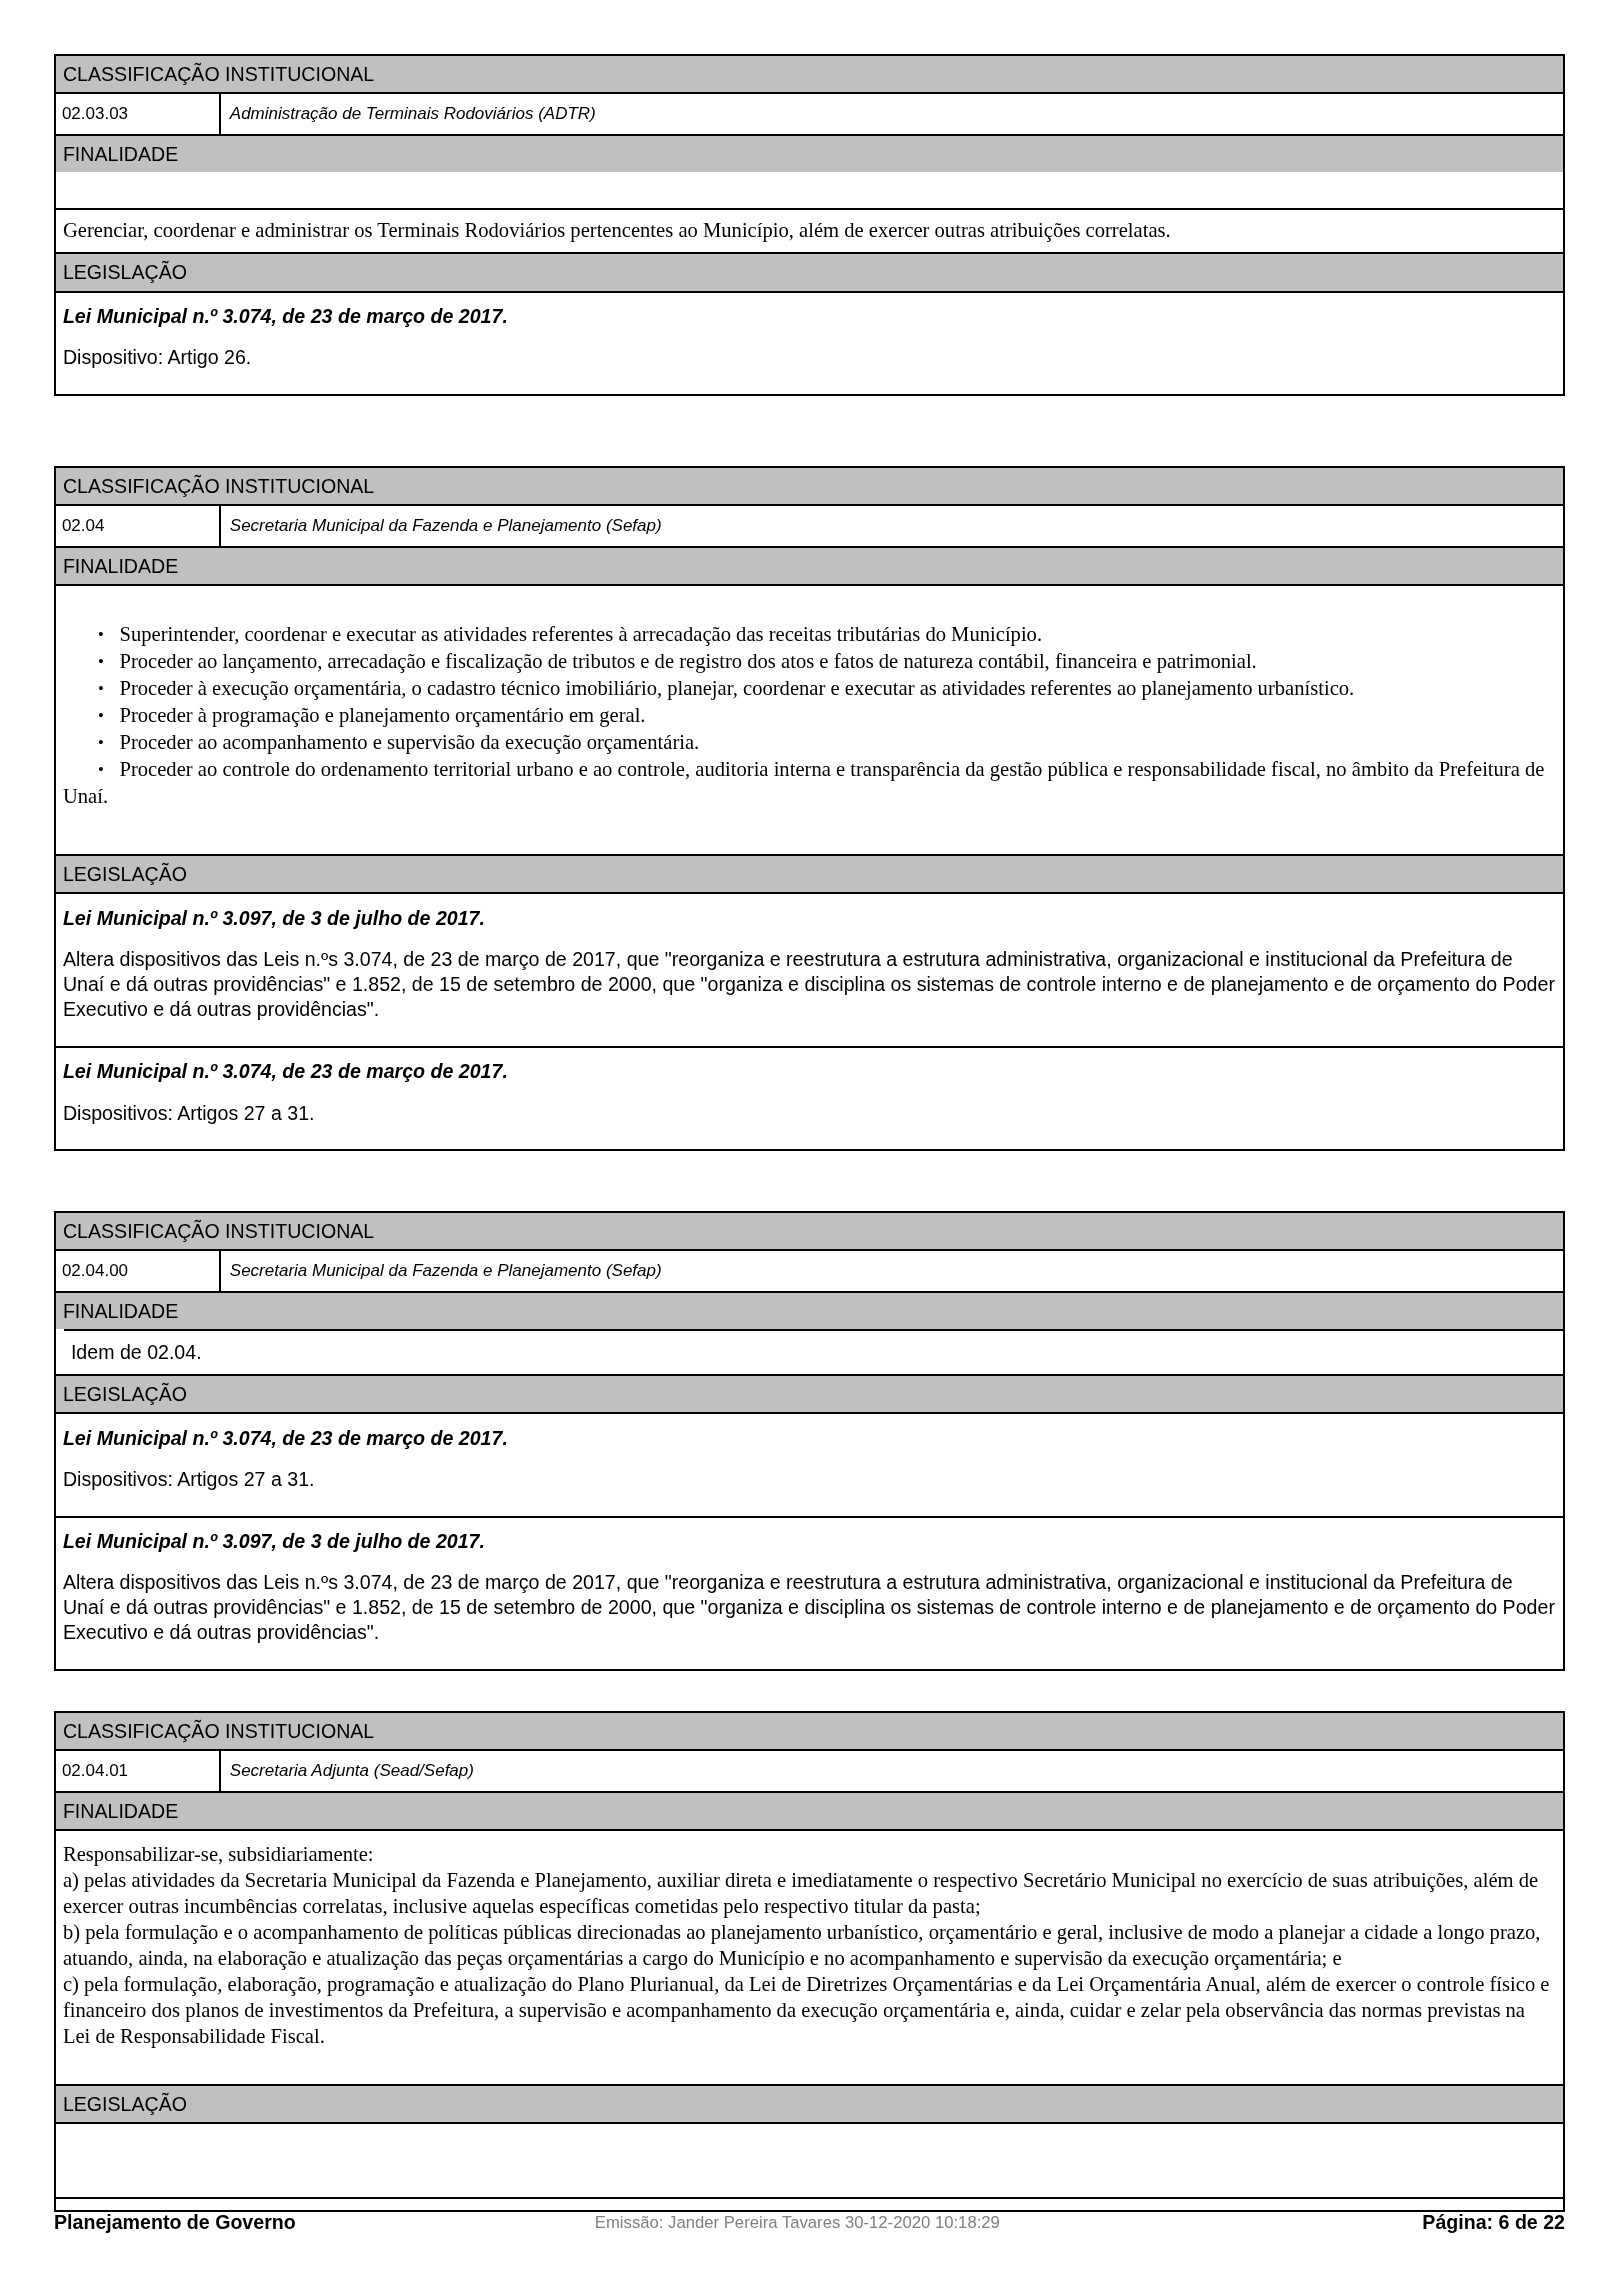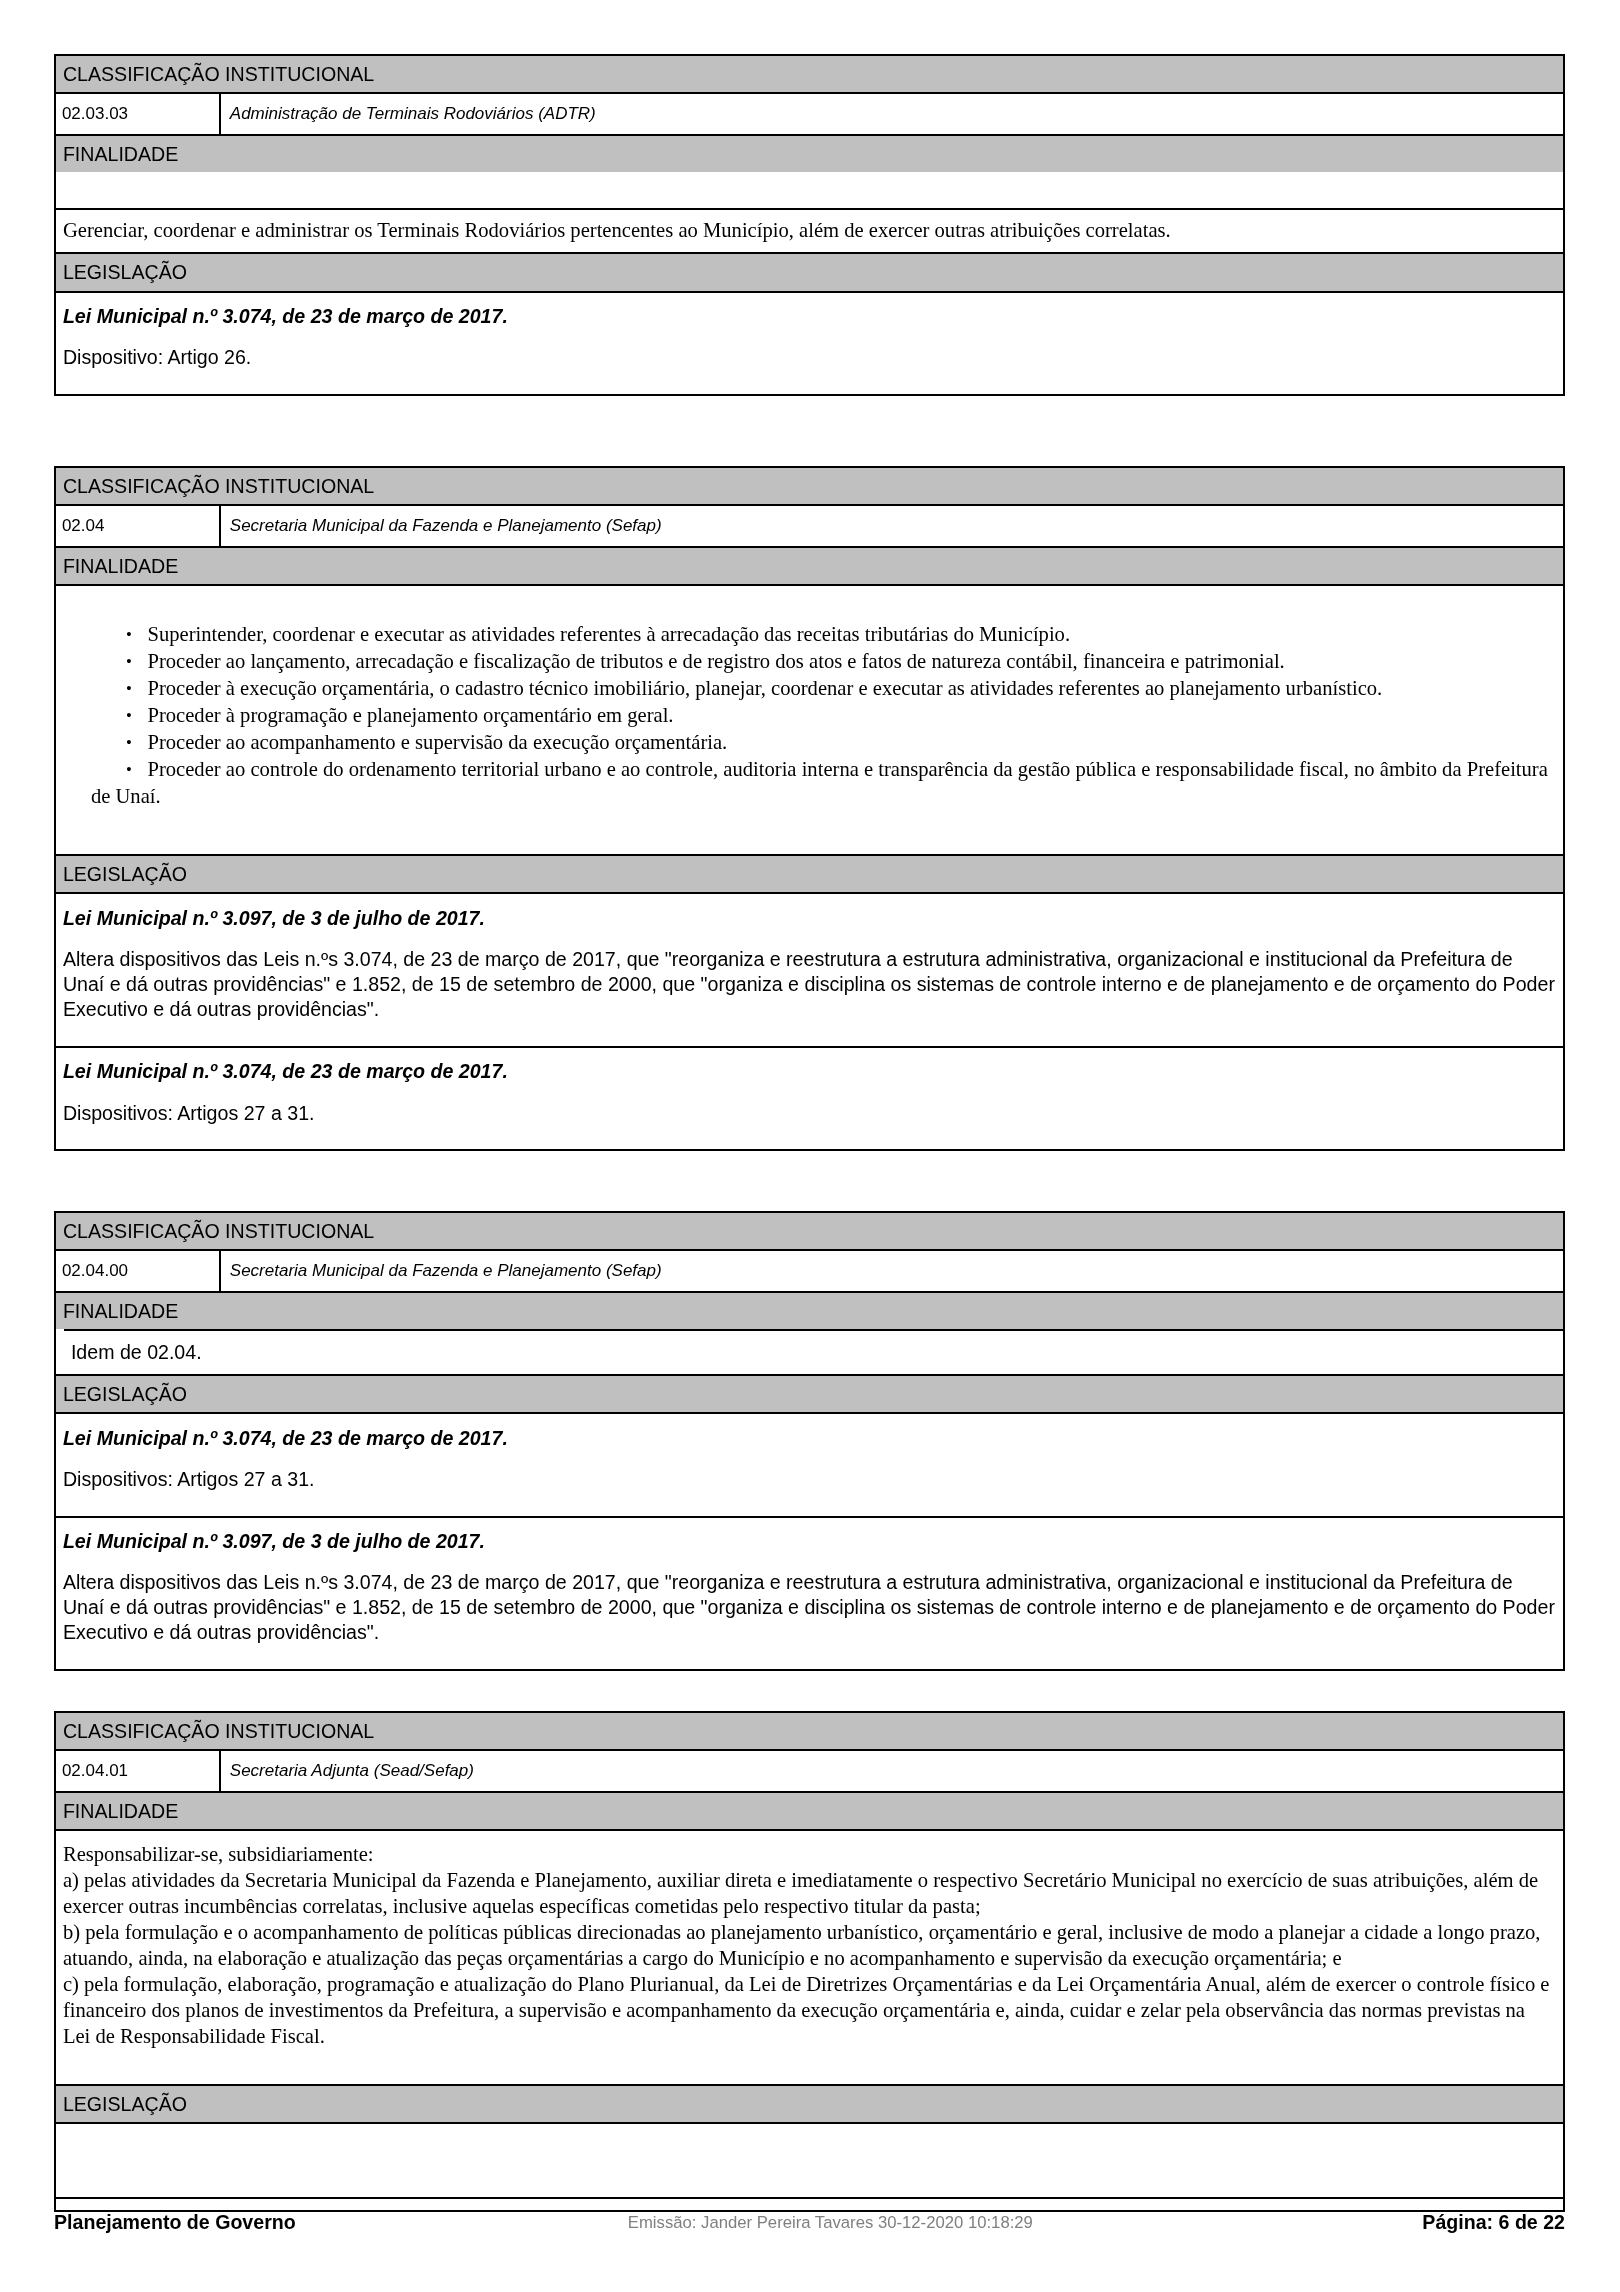--- a/index.html
+++ b/index.html
@@ -16,33 +16,33 @@
   .hdr{
     background:#c0c0c0;font-weight:normal;font-size:19.6px;line-height:21.6px;
     padding:7.8px 6.9px 6.9px 6.9px;
   }
   .class-row{display:flex;font-size:17px;}
   .class-row .code{width:165px;flex:none;padding:9.8px 5.9px;border-right:2px solid #000;box-sizing:border-box;}
   .class-row .cname{flex:1;padding:9.8px 8.8px;font-style:italic;}
   .fin-serif{font-family:Liberation Serif, serif;font-size:20.6px;line-height:25.5px;padding:7.8px 6.9px 8.8px 6.9px;margin-top:36px;}
   .fin-sans{font-size:19.6px;padding:9.8px 6.9px;margin-left:8px;}
   .fin-bullets{font-family:"Liberation Serif",serif;font-size:20.6px;line-height:26px;padding:35px 6.9px 45px 6.9px;}
-  .bullet-item{text-indent:35px;margin-left:28px;}
+  .bullet-item{text-indent:35px;}
   .bullet-item .bdot{display:inline-block;text-indent:0;width:21.6px;font-size:16.7px;vertical-align:1px;}
   .fin-lines{font-family:"Liberation Serif",serif;font-size:20.6px;line-height:26px;padding:9.8px 6.9px 35px 6.9px;}
   .fin-lines p{margin:0;}
   .leg-entry{padding:12.7px 6.9px 23.5px 6.9px;}
   .leg-entry + .leg-entry{border-top:2px solid #000;}
   .leg-title{margin:0;font-weight:bold;font-style:italic;font-size:19.6px;line-height:23.5px;}
   .leg-text{margin:16.7px 0 0 0;font-size:19.6px;line-height:25px;}
   .leg-empty{height:86px;}
   .footer-line{position:absolute;left:54px;right:55px;top:2197px;border-top:2px solid #000;}
   .page-footer{position:absolute;left:54px;right:55px;top:2211px;height:29px;}
   .page-footer .f-left{position:absolute;left:0;top:0;font-weight:bold;font-size:19.6px;}
-  .page-footer .f-center{position:absolute;left:50%;transform:translateX(-53%);top:2px;color:#7f7f7f;font-size:16.7px;margin-left:33px;}
+  .page-footer .f-center{position:absolute;left:50%;transform:translateX(-53%);top:2px;color:#7f7f7f;font-size:16.7px;}
   .page-footer .f-right{position:absolute;right:0;top:0;font-weight:bold;font-size:19.6px;}
 </style>
 </head>
 <body>
 
 <div id="blocks">
     <section class="block">
       <div class="hdr">CLASSIFICAÇÃO INSTITUCIONAL</div>
       <div class="class-row">
         <div class="code">02.03.03</div>

